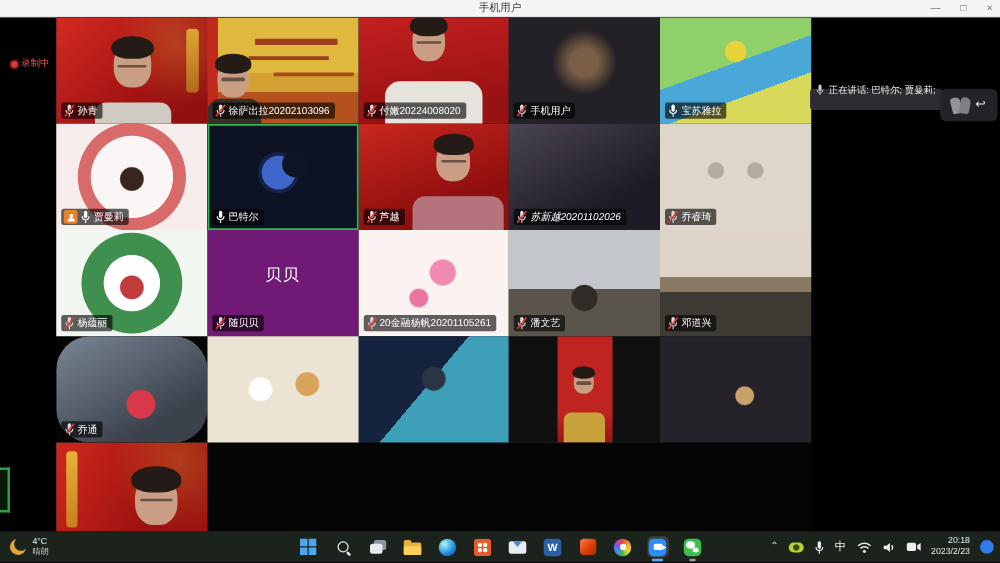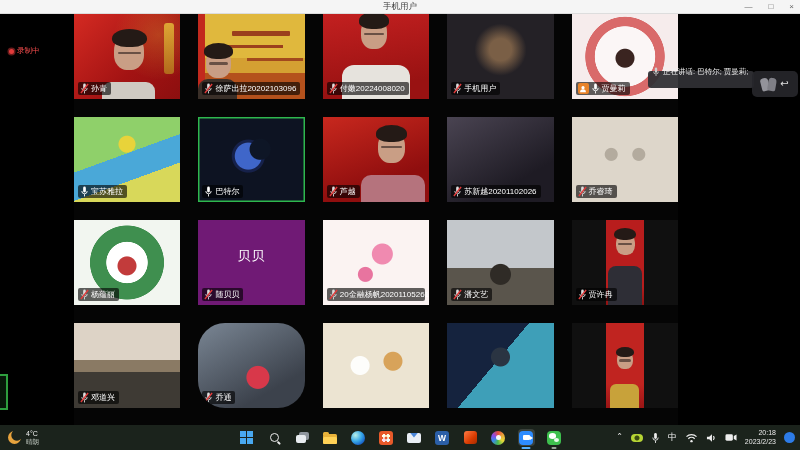--- a/index.html
+++ b/index.html
@@ -11,39 +11,39 @@
   .titlebar { position:relative; height:14px; background:#f5f5f5; border-bottom:1px solid #ddd;
     display:flex; align-items:center; justify-content:center; }
   .titlebar .title { font-size:8.5px; color:#3c3c3c; }
   .win-controls { position:absolute; right:6px; top:0; height:14px; display:flex; align-items:center; gap:16px; }
   .win-controls span { font-size:8px; color:#666; line-height:14px; cursor:default; }
 
   
   .stage { position:relative; width:800px; height:411px; background:#000; overflow:hidden; }
   .grid { position:absolute; left:45px; top:0; width:604px; height:430px;
     display:grid; grid-template-columns:repeat(5,1fr); grid-template-rows:repeat(5,85px);
-    gap:18px; background:#050505;margin-left:29px; }
+    gap:0; background:#050505; }
   .cell { position:relative; background:#333436; overflow:hidden; }
   .cell.speaking { box-shadow:inset 0 0 0 1.5px #2eb84e; }
 
   
   .avatar { position:absolute; left:50%; top:42%; transform:translate(-50%,-50%);
     width:54px; height:54px; border-radius:50%; overflow:hidden;
     display:flex; align-items:center; justify-content:center; font-size:13px; color:#fff; letter-spacing:1px; }
 
   .a-photo-gray    { background:linear-gradient(140deg,#9a9488,#564f46 70%); }
   .a-dark-portrait { background:radial-gradient(circle at 50% 42%,#7a5f46 0 11px,#242126 26px); }
   .a-logo-red      { background:radial-gradient(circle at 50% 52%,#3a2420 0 9px,transparent 10px),
                      radial-gradient(circle,#fbf6f6 0 44%,#d96a6a 45% 58%,#f6ecec 59%); }
   .a-cartoon       { background:radial-gradient(circle at 50% 32%,#e8d33a 0 8px,transparent 9px),
                      linear-gradient(160deg,#8fd06a 0 45%,#4aa8d8 45% 68%,#d8d85a 68%); }
   .a-moon          { background:radial-gradient(circle at 58% 38%,#0e1626 0 10px,transparent 11px),
                      radial-gradient(circle at 47% 46%,#3f66c9 0 13px,#16214a 14px 16px,transparent 17px),#0d1322; }
   .a-white-animal  { background:radial-gradient(ellipse 9px 11px at 50% 54%,#cfa96a 0 60%,#8a6a3a 61% 75%,transparent 76%),#f4f2ee; }
-  .a-dark-photo    { background:linear-gradient(150deg,#4a4452,#1e1b24 72%); }
+  .a-dark-photo    { background:linear-gradient(150deg,#4a4452,#1e1b24 72%);font-style:italic; }
   .a-cat           { background:radial-gradient(circle at 37% 44%,#b3ab9e 0 6px,transparent 7px),
                      radial-gradient(circle at 63% 44%,#b3ab9e 0 6px,transparent 7px),#ddd6ca; }
   .a-wreath        { background:radial-gradient(circle at 50% 54%,#c23b3b 0 9px,transparent 10px),
                      radial-gradient(circle,#fff 0 30%,#3f8f4f 31% 54%,#f2f6f0 55%); }
   .a-blue-text     { background:#701a75; }
   .a-panther       { background:radial-gradient(circle at 56% 40%,#f08ab0 0 10px,transparent 11px),
                      radial-gradient(circle at 40% 64%,#e8749f 0 7px,transparent 8px),#fbf3f2; }
   .a-landscape     { background:radial-gradient(circle at 50% 64%,#2f2b26 0 10px,transparent 11px),
                      linear-gradient(#c3c7cb 0 56%,#5a554c 56%); }
   .a-lake          { background:linear-gradient(#ddd3c6 0 44%,#8a7a64 44% 58%,#3e3a34 58%);text-align:center; }
@@ -299,55 +299,55 @@
         <svg width="9" height="11" viewBox="0 0 10 12">
                 <rect x="3.5" y="0.5" width="3" height="6.5" rx="1.5" fill="#ddd"></rect>
                 <path d="M2 5.5 a3 3 0 0 0 6 0" stroke="#ddd" stroke-width="1" fill="none"></path>
                 <line x1="5" y1="9" x2="5" y2="11.5" stroke="#ddd" stroke-width="1"></line>
                 <line x1="1" y1="11" x2="9" y2="1" stroke="#e23b3b" stroke-width="1.5"></line>
               </svg>
       </span>
       <span class="pname">手机用户</span>
     </div>
   </div>
+        <div class="cell k-avatar a-cartoon">
+
+    <div class="avatar"></div>
+    <div class="nametag">
+
+      <span class="mic mic-on">
+        <svg width="9" height="11" viewBox="0 0 10 12">
+                <rect x="3.5" y="0.5" width="3" height="6.5" rx="1.5" fill="#fff"></rect>
+                <path d="M2 5.5 a3 3 0 0 0 6 0" stroke="#fff" stroke-width="1" fill="none"></path>
+                <line x1="5" y1="9" x2="5" y2="11.5" stroke="#fff" stroke-width="1"></line>
+              </svg>
+      </span>
+
+      <span class="pname">宝苏雅拉</span>
+    </div>
+  </div>
         <div class="cell k-avatar a-logo-red">
 
     <div class="avatar"></div>
     <div class="nametag">
       <span class="host-badge">
         <svg width="8" height="8" viewBox="0 0 10 10">
                 <circle cx="5" cy="3.4" r="2" fill="#fff"></circle>
                 <path d="M1.4 9 a3.6 3.6 0 0 1 7.2 0 z" fill="#fff"></path>
               </svg>
       </span>
       <span class="mic mic-on">
         <svg width="9" height="11" viewBox="0 0 10 12">
                 <rect x="3.5" y="0.5" width="3" height="6.5" rx="1.5" fill="#fff"></rect>
                 <path d="M2 5.5 a3 3 0 0 0 6 0" stroke="#fff" stroke-width="1" fill="none"></path>
                 <line x1="5" y1="9" x2="5" y2="11.5" stroke="#fff" stroke-width="1"></line>
               </svg>
       </span>
 
       <span class="pname">贾曼莉</span>
-    </div>
-  </div>
-        <div class="cell k-avatar a-cartoon">
-
-    <div class="avatar"></div>
-    <div class="nametag">
-
-      <span class="mic mic-on">
-        <svg width="9" height="11" viewBox="0 0 10 12">
-                <rect x="3.5" y="0.5" width="3" height="6.5" rx="1.5" fill="#fff"></rect>
-                <path d="M2 5.5 a3 3 0 0 0 6 0" stroke="#fff" stroke-width="1" fill="none"></path>
-                <line x1="5" y1="9" x2="5" y2="11.5" stroke="#fff" stroke-width="1"></line>
-              </svg>
-      </span>
-
-      <span class="pname">宝苏雅拉</span>
     </div>
   </div>
         <div class="cell k-avatar a-moon speaking">
 
     <div class="avatar"></div>
     <div class="nametag">
 
       <span class="mic mic-on">
         <svg width="9" height="11" viewBox="0 0 10 12">
                 <rect x="3.5" y="0.5" width="3" height="6.5" rx="1.5" fill="#fff"></rect>
@@ -468,42 +468,20 @@
 
       <span class="mic mic-off">
         <svg width="9" height="11" viewBox="0 0 10 12">
                 <rect x="3.5" y="0.5" width="3" height="6.5" rx="1.5" fill="#ddd"></rect>
                 <path d="M2 5.5 a3 3 0 0 0 6 0" stroke="#ddd" stroke-width="1" fill="none"></path>
                 <line x1="5" y1="9" x2="5" y2="11.5" stroke="#ddd" stroke-width="1"></line>
                 <line x1="1" y1="11" x2="9" y2="1" stroke="#e23b3b" stroke-width="1.5"></line>
               </svg>
       </span>
       <span class="pname">潘文艺</span>
-    </div>
-  </div>
-        <div class="cell k-portrait v-jia">
-    <div class="video-layer">
-      <div class="v-strip">
-        <span class="v-deco"></span>
-        <span class="v-face"></span>
-        <span class="v-body"></span>
-      </div>
-    </div>
-
-    <div class="nametag">
-
-      <span class="mic mic-off">
-        <svg width="9" height="11" viewBox="0 0 10 12">
-                <rect x="3.5" y="0.5" width="3" height="6.5" rx="1.5" fill="#ddd"></rect>
-                <path d="M2 5.5 a3 3 0 0 0 6 0" stroke="#ddd" stroke-width="1" fill="none"></path>
-                <line x1="5" y1="9" x2="5" y2="11.5" stroke="#ddd" stroke-width="1"></line>
-                <line x1="1" y1="11" x2="9" y2="1" stroke="#e23b3b" stroke-width="1.5"></line>
-              </svg>
-      </span>
-      <span class="pname">贾许冉</span>
     </div>
   </div>
         <div class="cell k-avatar a-lake">
 
     <div class="avatar"></div>
     <div class="nametag">
 
       <span class="mic mic-off">
         <svg width="9" height="11" viewBox="0 0 10 12">
                 <rect x="3.5" y="0.5" width="3" height="6.5" rx="1.5" fill="#ddd"></rect>

